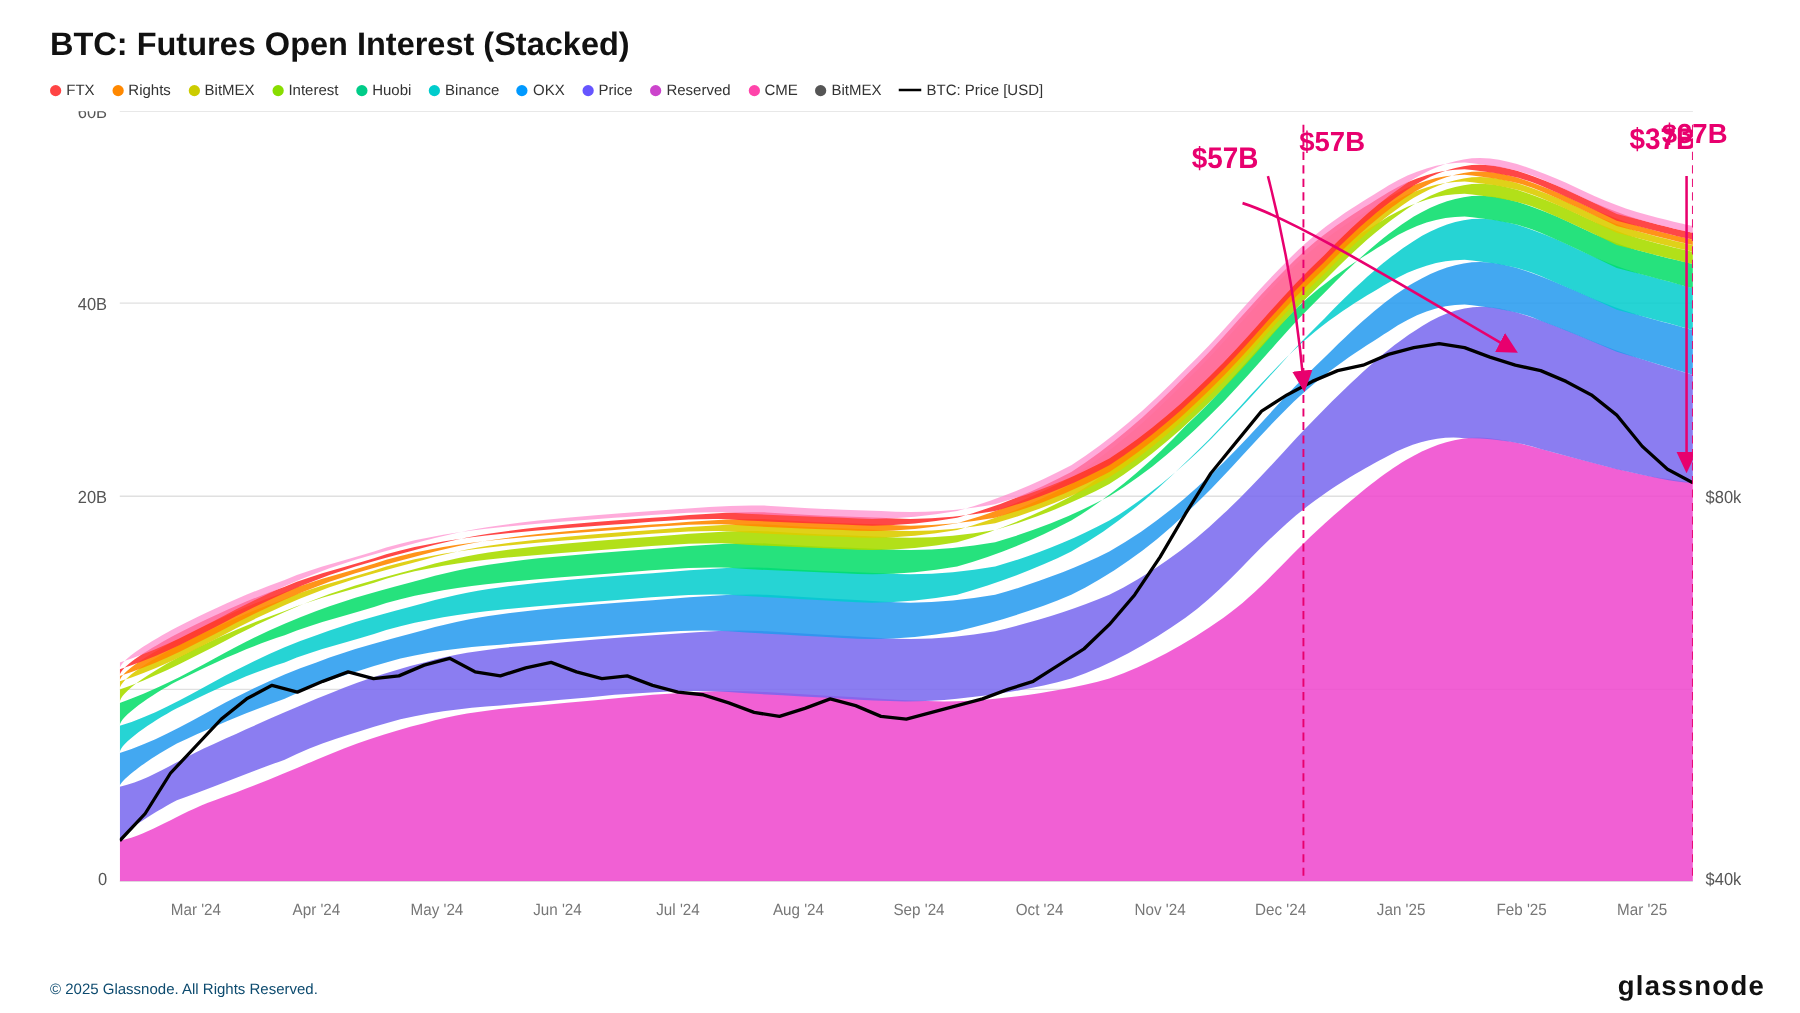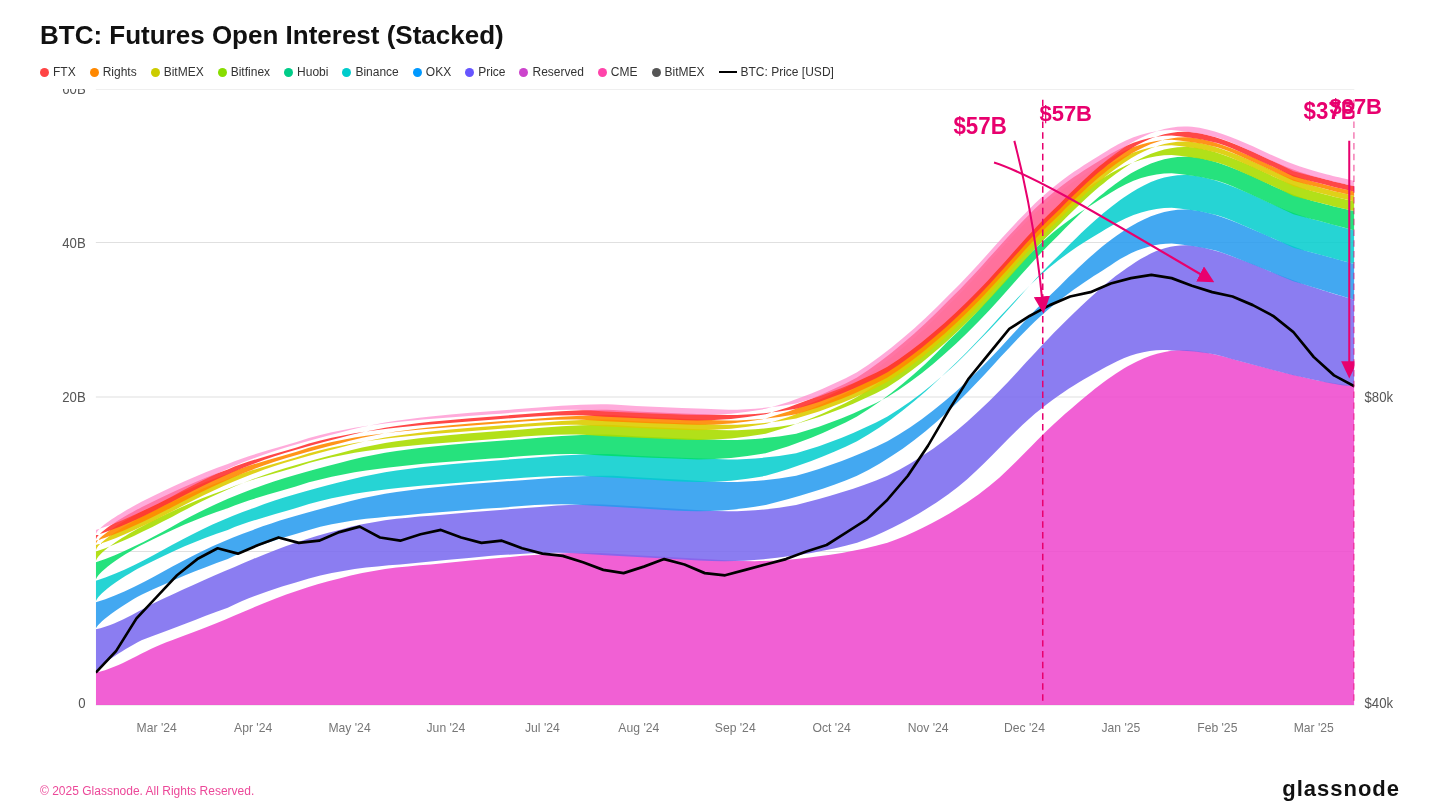--- a/index.html
+++ b/index.html
@@ -56,26 +56,26 @@
     }
     .chart-svg {
       width: 100%;
       height: 100%;
     }
     .footer {
       position: absolute;
       bottom: 12px;
       left: 40px;
       font-size: 12px;
-      color: #ec4899;
+      color: #0c4a6e;
     }
     .logo {
       position: absolute;
       bottom: 8px;
-      right: 40px;
+      right: 28px;
       font-size: 22px;
       font-weight: 300;
       color: #111;
       letter-spacing: 1px;
     }
     .logo span {
       font-weight: 700;
     }
   </style>
 </head>
@@ -92,21 +92,21 @@
       <div class="legend-item">
         <div class="legend-dot" style="background-color: rgb(255, 136, 0);"></div>
         <span>Rights</span>
       </div>
       <div class="legend-item">
         <div class="legend-dot" style="background-color: rgb(204, 204, 0);"></div>
         <span>BitMEX</span>
       </div>
       <div class="legend-item">
         <div class="legend-dot" style="background-color: rgb(136, 221, 0);"></div>
-        <span>Bitfinex</span>
+        <span>Interest</span>
       </div>
       <div class="legend-item">
         <div class="legend-dot" style="background-color: rgb(0, 204, 136);"></div>
         <span>Huobi</span>
       </div>
       <div class="legend-item">
         <div class="legend-dot" style="background-color: rgb(0, 204, 204);"></div>
         <span>Binance</span>
       </div>
       <div class="legend-item">

